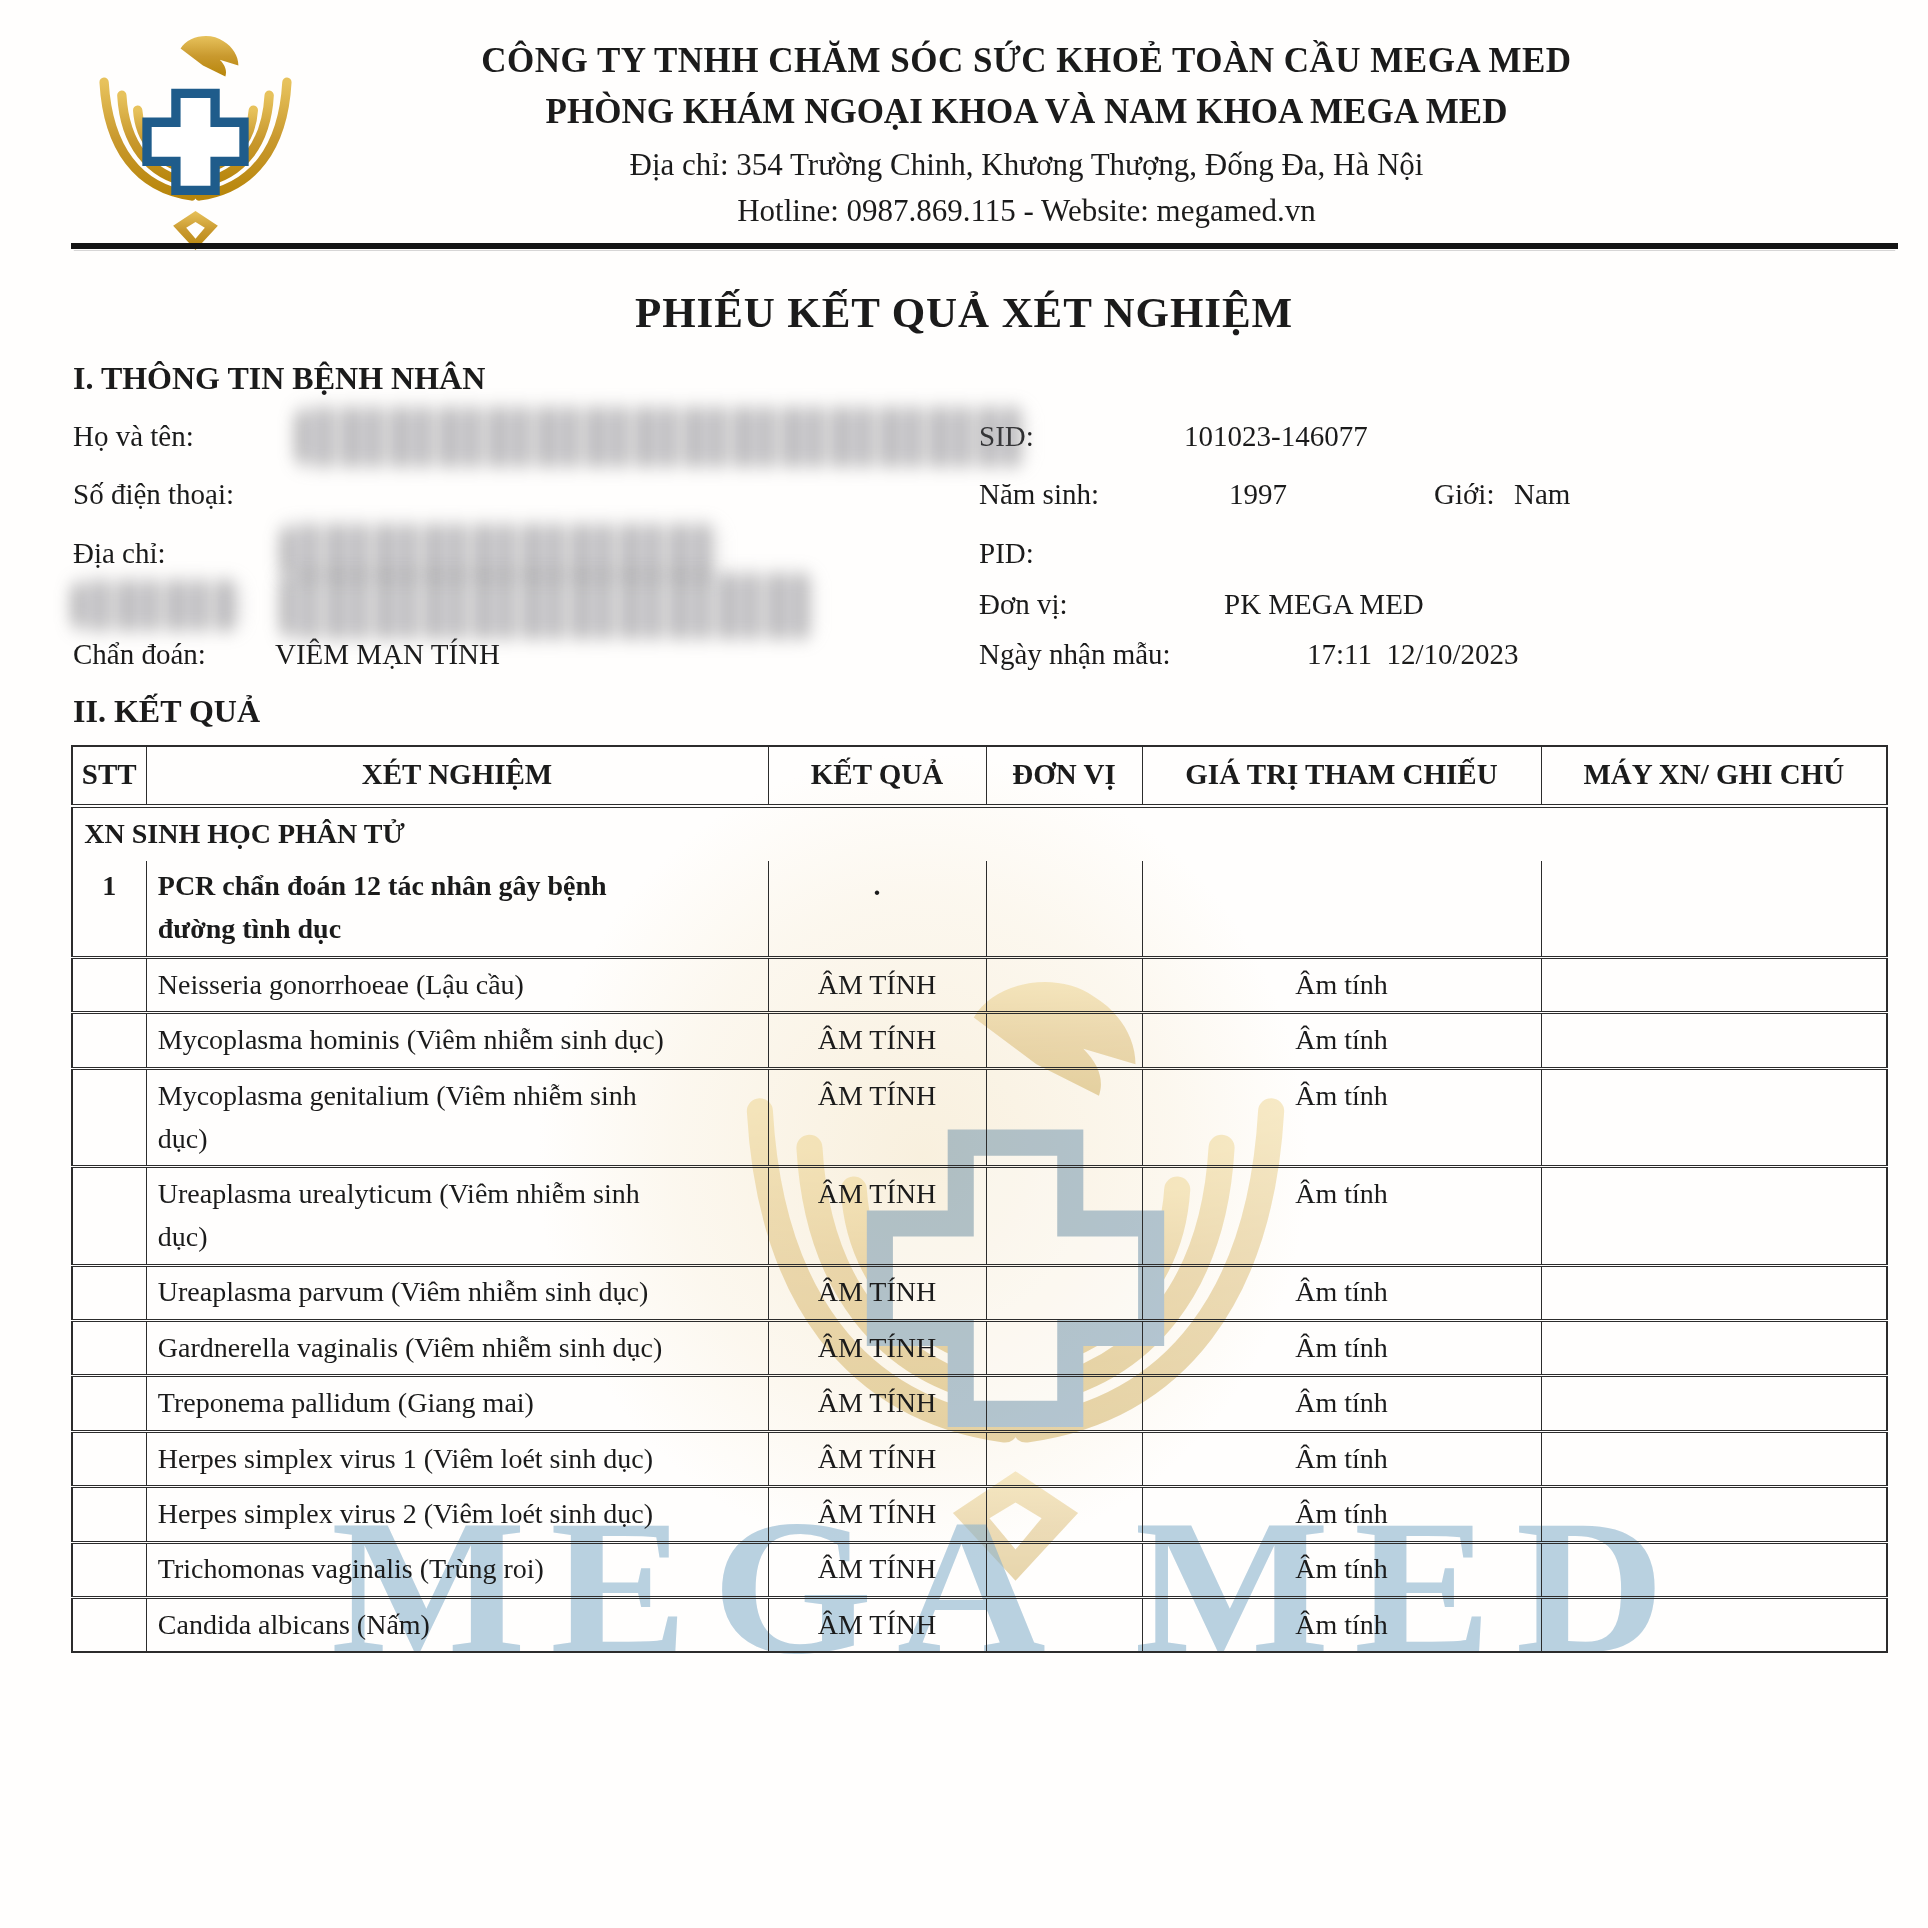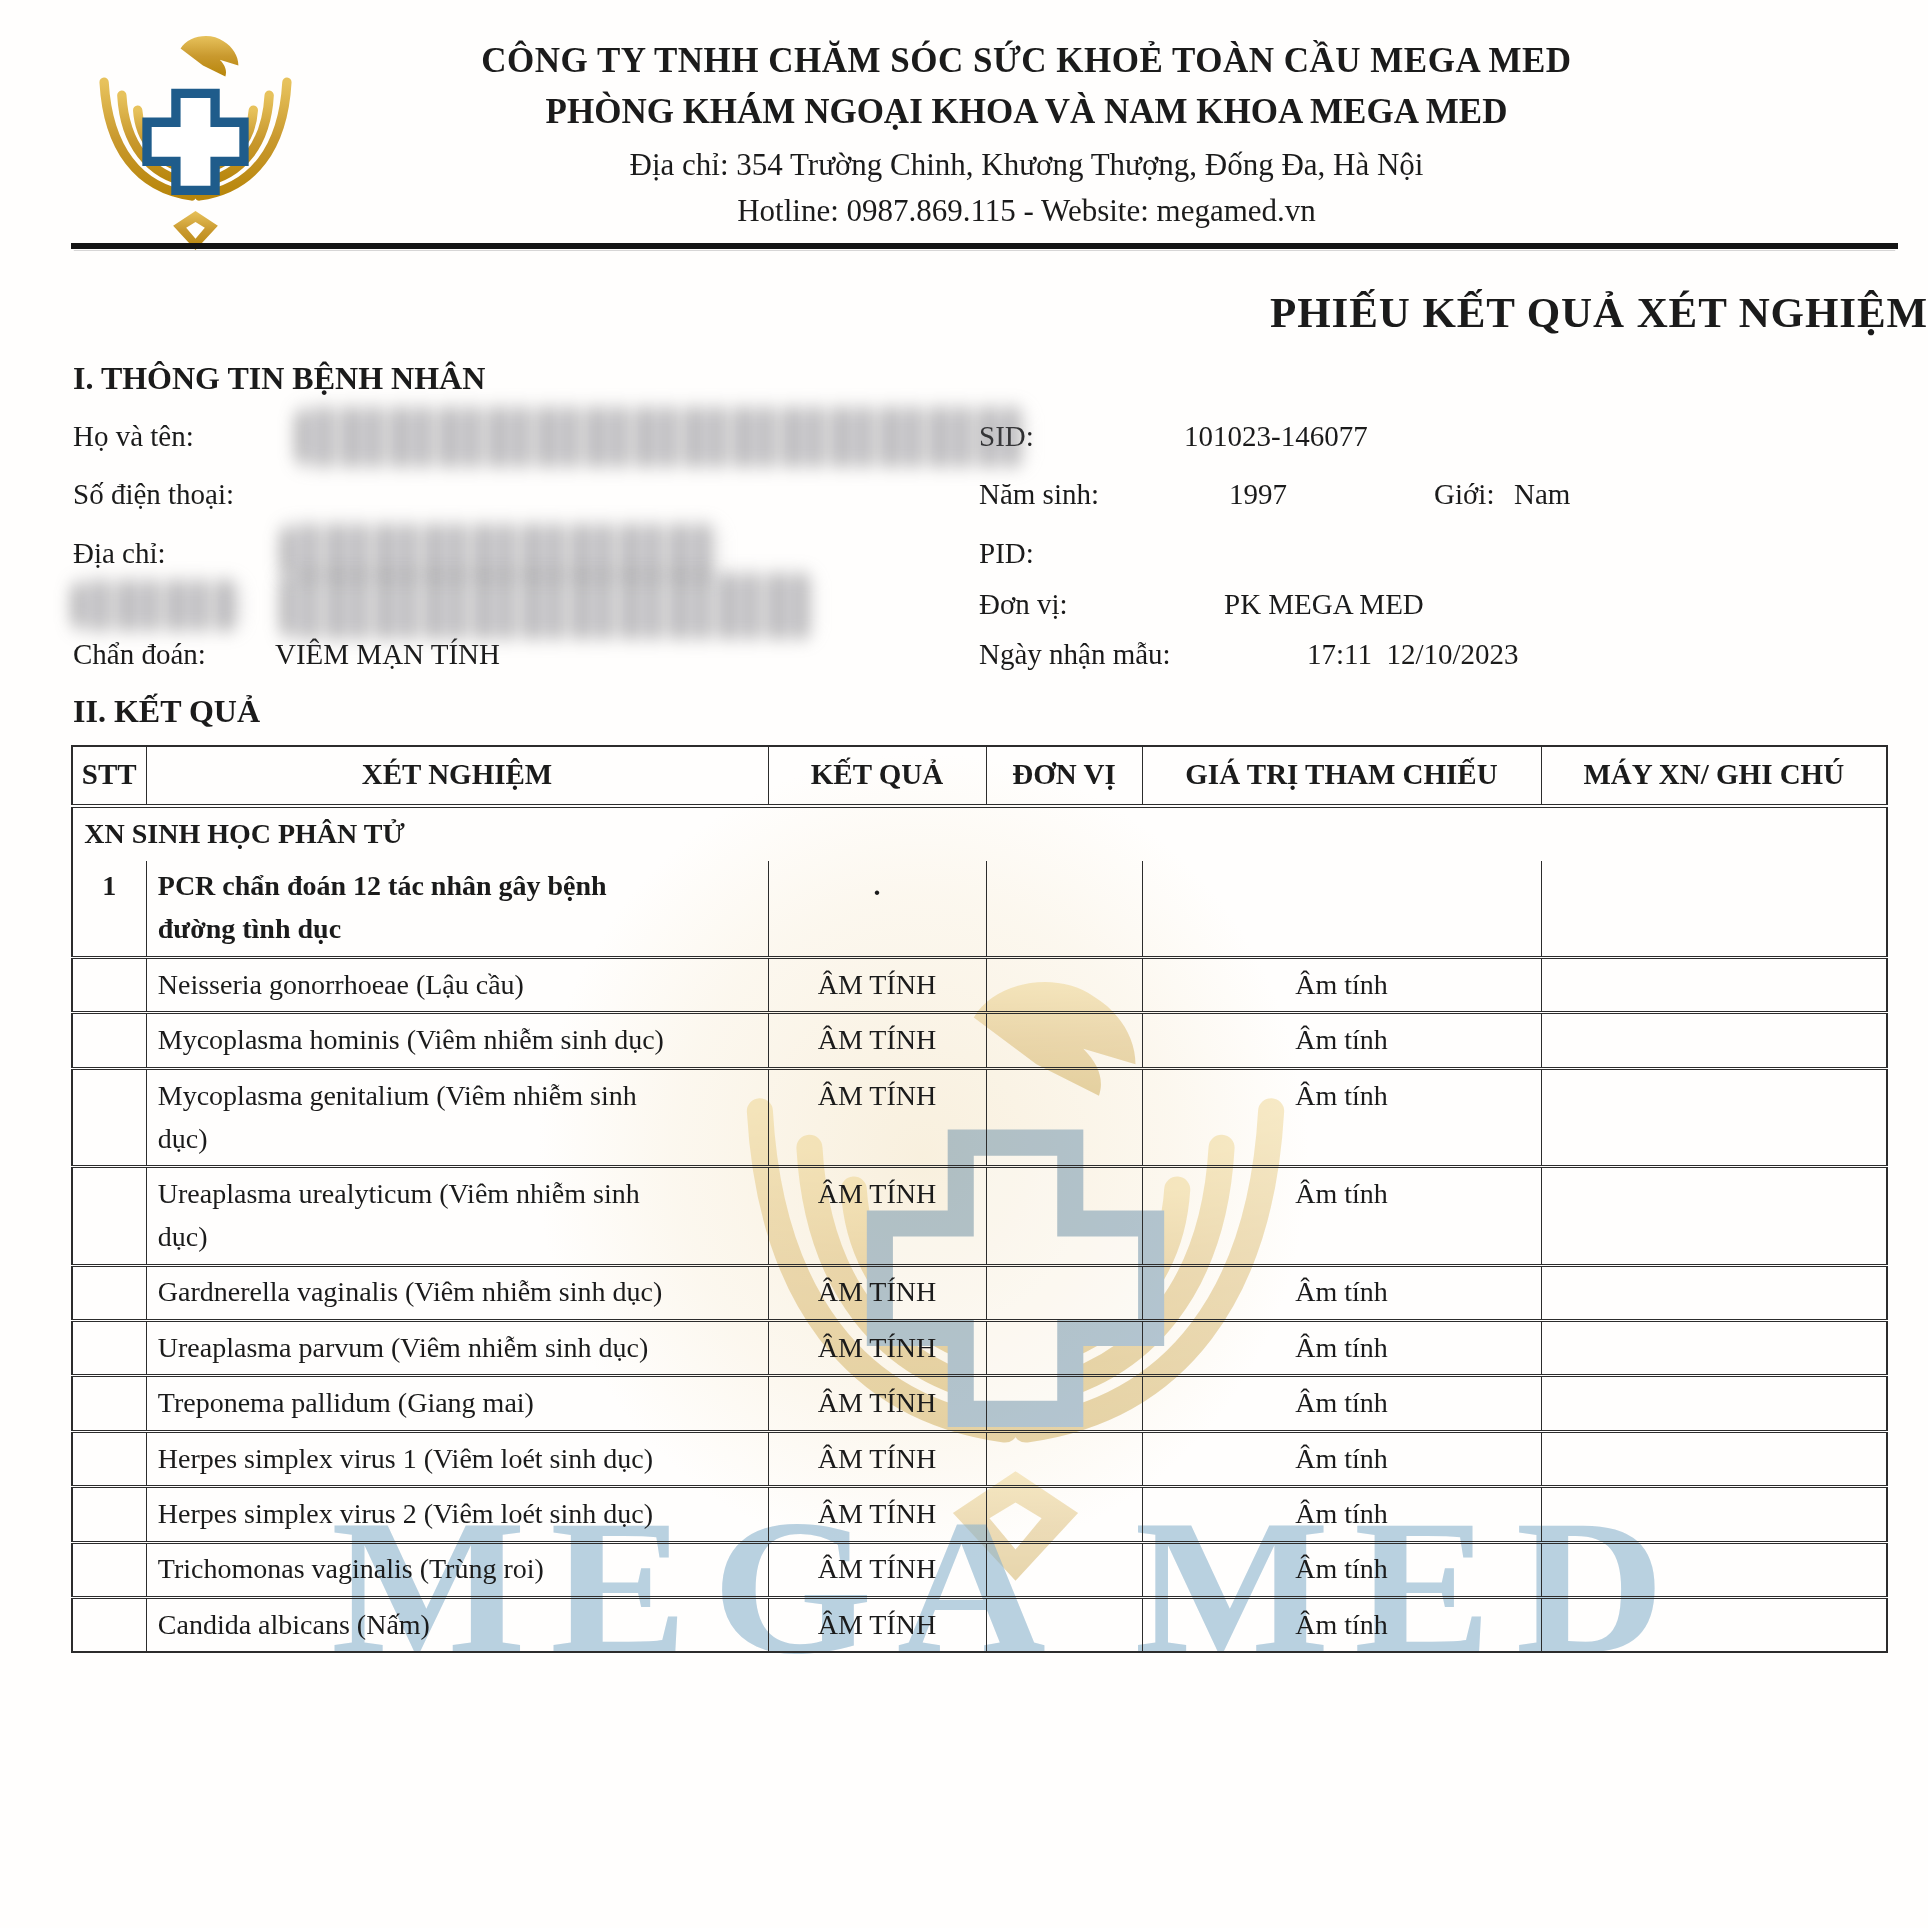--- a/index.html
+++ b/index.html
@@ -10,21 +10,21 @@
   
   .logo{position:absolute;left:77px;top:28px;width:237px;height:224px;}
   .head-text{position:absolute;left:339px;top:41px;width:1375px;text-align:center;}
   .company{font-size:35px;font-weight:bold;letter-spacing:0.5px;margin-bottom:11.3px;}
   .dept{font-size:35px;font-weight:bold;margin-bottom:15px;}
   .addr{font-size:31px;margin-bottom:9.4px;}
   .hotline{font-size:31px;}
   .rule{position:absolute;left:71px;top:243px;width:1827px;height:5.6px;background:#141414;
         box-shadow:0 4.7px 0 -2.8px #9a9a9a;}
 
-  .doc-title{position:absolute;left:0;top:288px;width:1928px;text-align:right;
+  .doc-title{position:absolute;left:0;top:288px;width:1928px;text-align:center;
              font-size:43px;font-weight:bold;letter-spacing:0.9px;}
 
   
   .sec-head{position:absolute;font-size:32px;font-weight:bold;}
   .fld{position:absolute;font-size:29px;white-space:pre;}
 
   .blur{position:absolute;border-radius:13px;filter:blur(8.5px);
         background:repeating-linear-gradient(90deg,
           rgba(55,55,62,.55) 0 9.4px, rgba(150,150,158,.28) 9.4px 22.6px,
           rgba(75,75,82,.5) 22.6px 34px, rgba(170,170,175,.22) 34px 49px);}
@@ -197,29 +197,29 @@
         <tr>
           <td class="c-stt"></td>
           <td class="c-test">Ureaplasma urealyticum (Viêm nhiễm sinh dục)</td>
           <td class="c-result">ÂM TÍNH</td>
           <td class="c-unit"></td>
           <td class="c-reference">Âm tính</td>
           <td class="c-note"></td>
         </tr>
         <tr>
           <td class="c-stt"></td>
+          <td class="c-test">Ureaplasma parvum (Viêm nhiễm sinh dục)</td>
+          <td class="c-result">ÂM TÍNH</td>
+          <td class="c-unit"></td>
+          <td class="c-reference">Âm tính</td>
+          <td class="c-note"></td>
+        </tr>
+        <tr>
+          <td class="c-stt"></td>
           <td class="c-test">Gardnerella vaginalis (Viêm nhiễm sinh dục)</td>
-          <td class="c-result">ÂM TÍNH</td>
-          <td class="c-unit"></td>
-          <td class="c-reference">Âm tính</td>
-          <td class="c-note"></td>
-        </tr>
-        <tr>
-          <td class="c-stt"></td>
-          <td class="c-test">Ureaplasma parvum (Viêm nhiễm sinh dục)</td>
           <td class="c-result">ÂM TÍNH</td>
           <td class="c-unit"></td>
           <td class="c-reference">Âm tính</td>
           <td class="c-note"></td>
         </tr>
         <tr>
           <td class="c-stt"></td>
           <td class="c-test">Treponema pallidum (Giang mai)</td>
           <td class="c-result">ÂM TÍNH</td>
           <td class="c-unit"></td>

